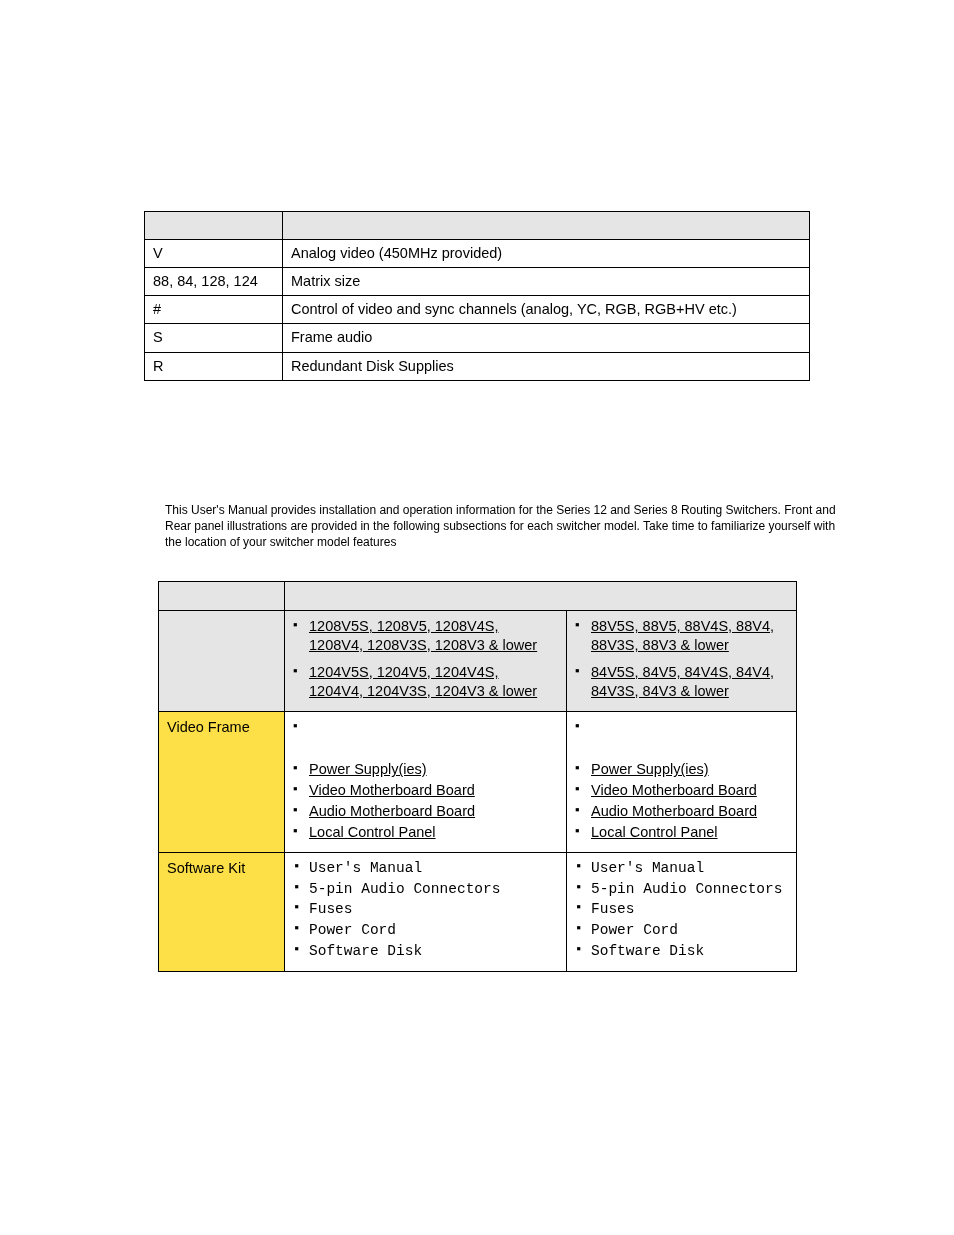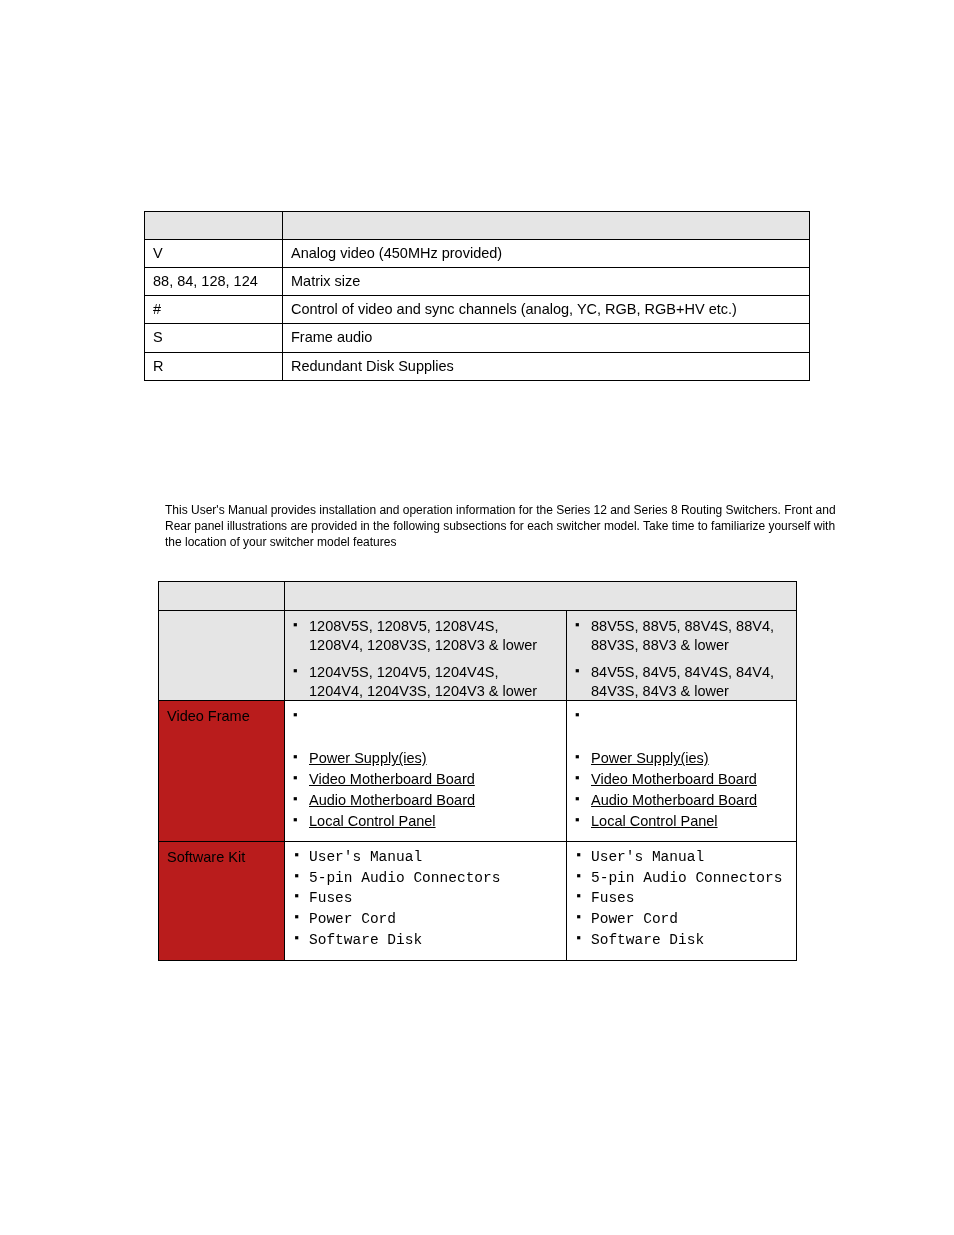--- a/index.html
+++ b/index.html
@@ -81,24 +81,25 @@
   .contents-table col.c3 { width: 230px; }
 
   .contents-table tr.header-row td {
     background: #e5e5e5;
     height: 28px;
     padding: 0;
   }
   .contents-table tr.models-row td {
     background: #e5e5e5;
     padding-top: 6px;
-    padding-bottom: 0;
+    padding-bottom: 11px;
+    text-decoration: underline;
   }
   .contents-table td.label-cell {
-    background: #b91c1c;
+    background: #fde047;
   }
   .contents-table tr.models-row td.label-cell {
     background: #e5e5e5;
   }
 
   
   ul.bullets {
     list-style: none;
     margin: 0;
     padding: 0;

